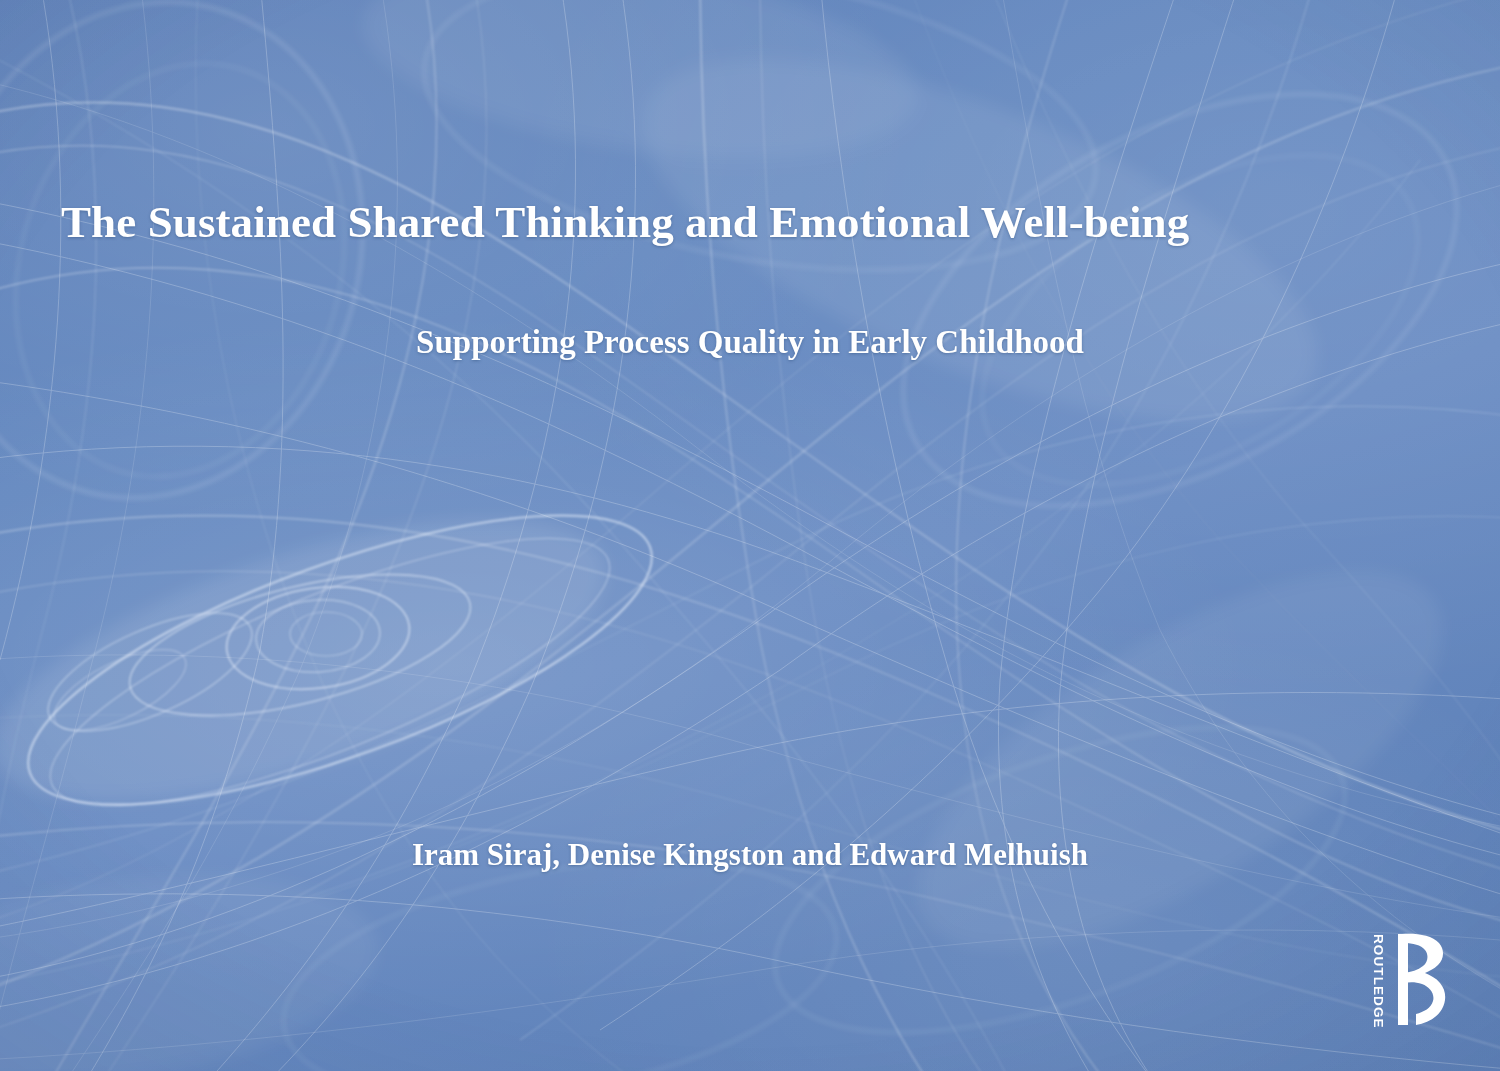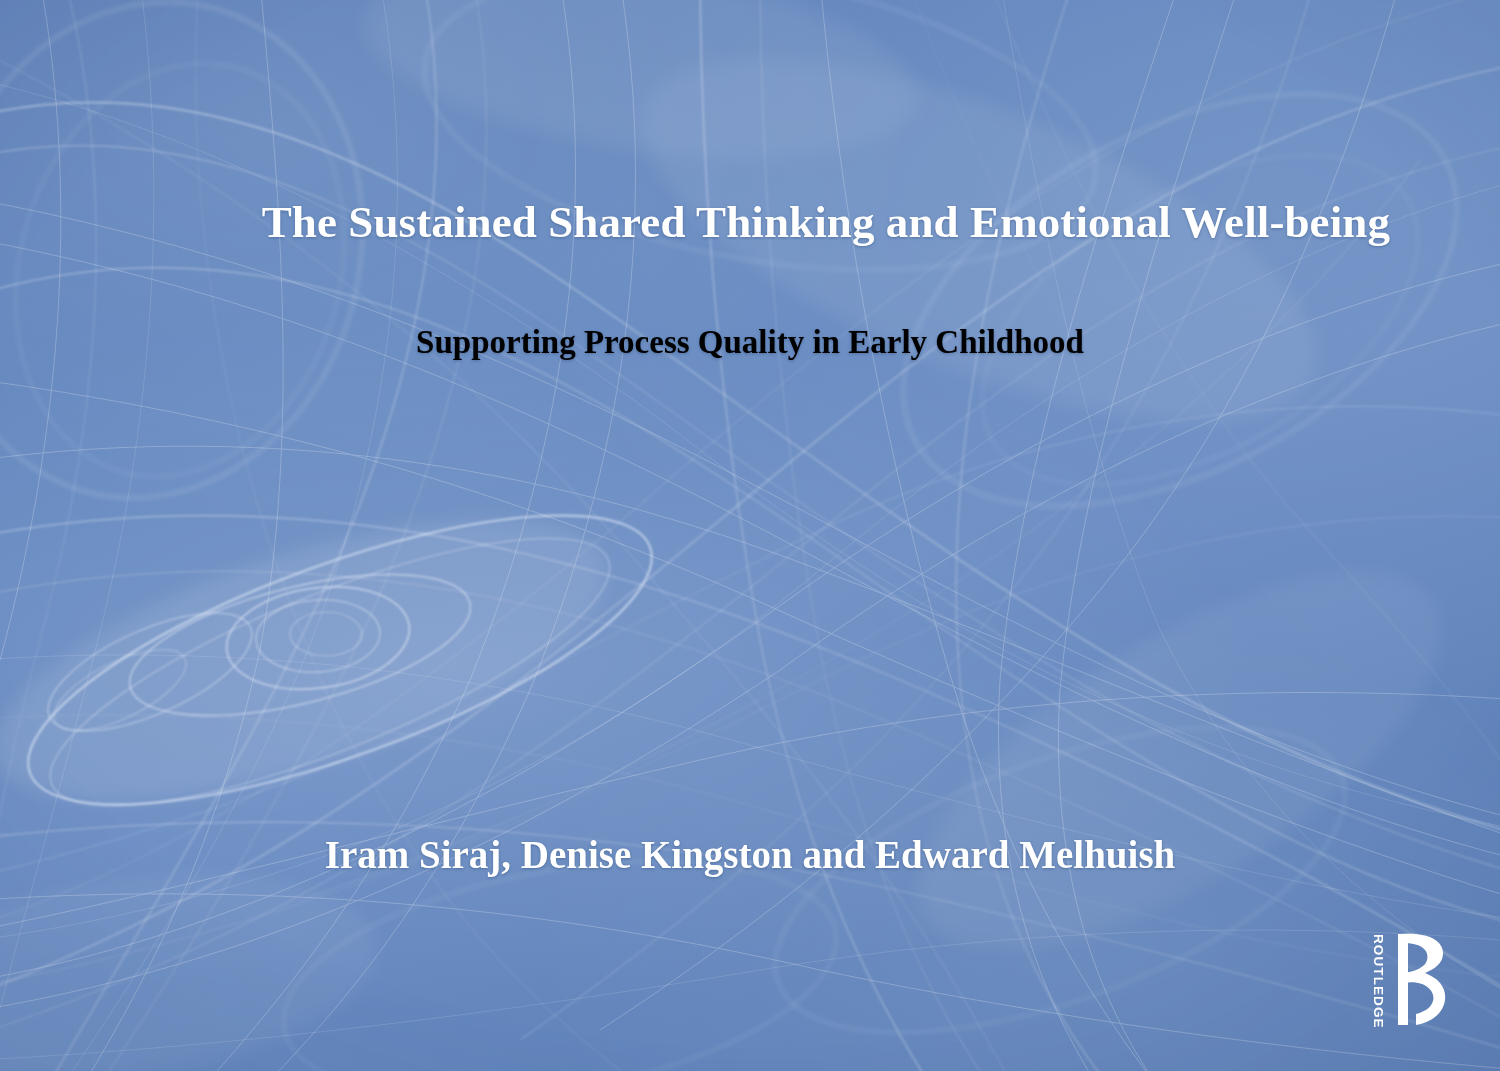--- a/index.html
+++ b/index.html
@@ -45,53 +45,53 @@
   
   .text-layer {
     position: absolute;
     inset: 0;
   }
   .title-block {
     position: absolute;
     top: 196px;
     left: 0;
     right: 0;
-    text-align: right;
-    padding: 0 110px;
+    text-align: left;
+    padding: 0 61px;
     box-sizing: border-box;
   }
   .title-line {
     color: #ffffff;
     font-weight: bold;
     font-size: 45px;
     line-height: 53px;
     letter-spacing: 0.1px;
     text-shadow: 0 1px 3px rgba(40,70,115,0.45);
   }
   .subtitle {
     position: absolute;
     top: 322px;
     left: 0;
     right: 0;
     text-align: center;
-    color: #000000;
+    color: #ffffff;
     font-weight: bold;
     font-size: 33px;
     line-height: 40px;
     text-shadow: 0 1px 3px rgba(40,70,115,0.45);
   }
   .authors {
     position: absolute;
     top: 836px;
     left: 0;
     right: 0;
     text-align: center;
     color: #ffffff;
     font-weight: bold;
-    font-size: 39px;
+    font-size: 31px;
     line-height: 38px;
     text-shadow: 0 1px 3px rgba(40,70,115,0.45);
   }
 
   
   .publisher-logo {
     position: absolute;
     left: 1368px;
     top: 932px;
     width: 110px;

